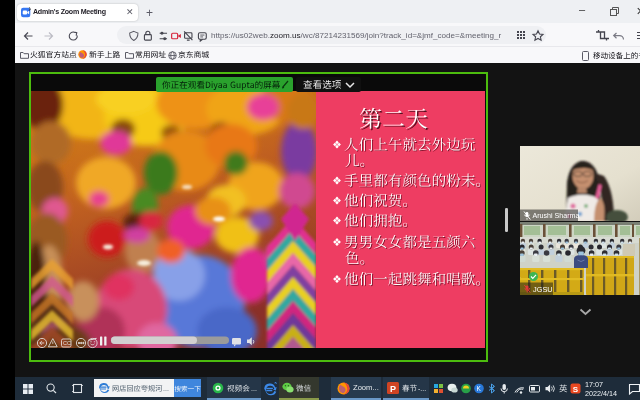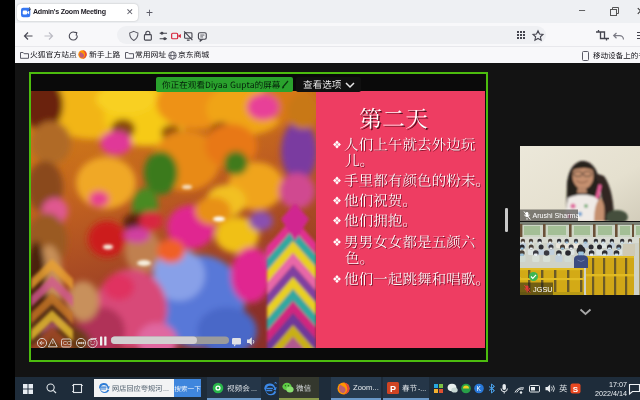--- a/index.html
+++ b/index.html
@@ -40,20 +40,21 @@
       <circle cx="36.5" cy="3.5" r="1.6" fill="#45454f"></circle>
       <circle cx="39.5" cy="9.5" r="1.6" fill="#45454f"></circle>
 <rect x="47" y="3.5" width="6.5" height="6" rx="1.2" fill="none" stroke="#d7263d" stroke-width="1.3"></rect>
       <path d="M53.5 6.5 l3.5 -2.2 v4.4 Z" fill="#d7263d"></path>
 <rect x="61" y="3" width="8 " height="6" rx="1" fill="none" stroke="#45454f" stroke-width="1.2"></rect>
       <path d="M63.5 11 h3 M60.5 1.5 l9 9.5" stroke="#45454f" stroke-width="1.2"></path>
 <rect x="76" y="3" width="8.5" height="7" rx="1.5" fill="none" stroke="#45454f" stroke-width="1.2"></rect>
       <path d="M78 10 v2 l2.5 -2" fill="none" stroke="#45454f" stroke-width="1.2"></path>
       <path d="M78 5.5 h4.5 M78 7.5 h3" stroke="#45454f" stroke-width="0.9"></path>
 </svg>
+    <div class="abs" style="left:196px;top:30.5px;font-size:8.1px;color:#63636e">https://us02web.<span style="color:#1c1b22">zoom.us</span>/wc/87214231569/join?track_id=&amp;jmf_code=&amp;meeting_r</div>
     <svg class="abs" style="left:501px;top:29px" width="30" height="13" viewBox="0 0 30 13">
 <g fill="#45454f">
         <rect x="1" y="2" width="2" height="2"></rect>
         <rect x="4" y="2" width="2" height="2"></rect>
         <rect x="7" y="2" width="2" height="2"></rect>
         <rect x="1" y="5" width="2" height="2"></rect>
         <rect x="7" y="5" width="2" height="2"></rect>
         <rect x="1" y="8" width="2" height="2"></rect>
         <rect x="4" y="8" width="2" height="2"></rect>
         <rect x="7" y="8" width="2" height="2"></rect>
@@ -830,21 +831,21 @@
         <rect x="98" y="5" width="4" height="3.5" fill="#e8ecef"></rect>
 <path d="M112.5 5 h2 l2.6 -2.4 v8 l-2.6 -2.4 h-2 Z" fill="#e8ecef"></path>
         <path d="M118.6 4.6 a3.4 3.4 0 0 1 0 4 M120.2 3.4 a5.4 5.4 0 0 1 0 6.4" stroke="#e8ecef" stroke-width="0.9" fill="none"></path>
 <g transform="translate(126,9.6) scale(0.008500)" fill="#e8ecef">
           <use href="#gs60" x="0"></use>
         </g>
 <rect x="137.5" y="1.5" width="10" height="10" rx="2" fill="#e84820"></rect>
         <text x="139.8" y="9.8" font-size="8" font-weight="bold" fill="#fff" font-family="Liberation Sans">S</text>
 </g>
     </svg>
-    <div class="abs" style="left:570px;top:379.5px;width:42px;text-align:right;font-size:7.2px;color:#eef2f5;line-height:1.25">17:07<br>2022/4/14</div>
+    <div class="abs" style="left:570px;top:379.5px;width:42px;text-align:left;font-size:7.2px;color:#eef2f5;line-height:1.25">17:07<br>2022/4/14</div>
     <svg class="abs" style="left:613px;top:383px" width="13" height="12" viewBox="0 0 13 12">
       <path d="M1.5 1.5 h10 v7 h-7 l-3 2.5 Z" fill="none" stroke="#eef2f5" stroke-width="1.1"></path>
     </svg>
     <svg width="0" height="0" style="position:absolute">
       <defs>
         <path id="gs0" d="M211 -638C189 -542 146 -428 83 -357L155 -321C218 -394 259 -516 284 -616ZM833 -638C802 -550 744 -428 698 -353L761 -324C809 -397 869 -512 913 -607ZM523 -451 520 -450C539 -571 540 -700 541 -829H459C456 -476 468 -132 51 20C70 35 93 62 102 81C331 -6 440 -150 492 -321C567 -120 697 14 912 74C923 54 945 22 962 6C717 -52 583 -213 523 -451Z"></path>
         <path id="gs1" d="M306 -820C286 -781 258 -740 226 -700C198 -740 162 -779 117 -817L62 -775C112 -732 149 -689 177 -644C133 -597 85 -555 41 -526C57 -510 78 -480 87 -460C127 -491 170 -532 211 -576C226 -537 236 -498 242 -457C194 -366 110 -273 34 -226C50 -210 69 -181 79 -161C139 -206 202 -274 251 -347L252 -303C252 -175 243 -62 217 -28C210 -18 200 -13 184 -12C161 -9 122 -8 72 -12C85 10 94 39 94 64C139 66 182 66 217 59C242 55 261 44 275 25C316 -31 327 -159 327 -301C327 -418 318 -531 264 -637C303 -686 338 -737 364 -784ZM547 45C563 34 589 24 749 -21C757 8 764 35 768 59L824 41C808 -36 769 -154 730 -244L678 -227C697 -183 716 -131 732 -80L600 -47C667 -198 669 -375 669 -508V-729L773 -746C788 -411 818 -101 911 70C924 51 950 26 968 14C880 -136 850 -443 835 -758C873 -766 909 -775 941 -784L884 -842C776 -809 589 -780 425 -762V-567C425 -398 416 -148 315 31C329 38 359 60 371 73C477 -116 493 -390 493 -567V-707L604 -720V-508C604 -352 602 -153 499 -7C513 3 538 31 547 45Z"></path>
         <path id="gs2" d="M277 -521H721V-396H277ZM201 -587V79H277V34H755V74H832V-235H277V-330H795V-587ZM277 -167H755V-33H277ZM448 -829C460 -803 473 -771 482 -744H75V-566H150V-673H846V-566H925V-744H565C556 -775 540 -814 523 -845Z"></path>
         <path id="gs3" d="M440 -818C466 -771 496 -707 508 -667H68V-594H341C329 -364 304 -105 46 23C66 37 90 63 101 82C291 -17 366 -183 398 -361H756C740 -135 720 -38 691 -12C678 -2 665 0 643 0C616 0 546 -1 474 -7C489 13 499 44 501 66C568 71 634 72 669 69C708 67 733 60 756 34C795 -5 815 -114 835 -398C837 -409 838 -434 838 -434H410C416 -487 420 -541 423 -594H936V-667H514L585 -698C571 -738 540 -799 512 -846Z"></path>
         <path id="gs4" d="M58 -652V-582H447V-652ZM98 -525C121 -412 142 -265 146 -167L209 -178C203 -277 182 -422 158 -536ZM175 -815C202 -768 231 -703 243 -662L311 -686C299 -727 269 -788 240 -835ZM330 -549C317 -426 290 -250 264 -144C182 -124 105 -107 47 -95L65 -20C169 -46 310 -82 443 -116L436 -185L328 -159C353 -264 381 -417 400 -535ZM467 -362V79H540V31H842V75H918V-362H706V-561H960V-633H706V-841H629V-362ZM540 -39V-291H842V-39Z"></path>

